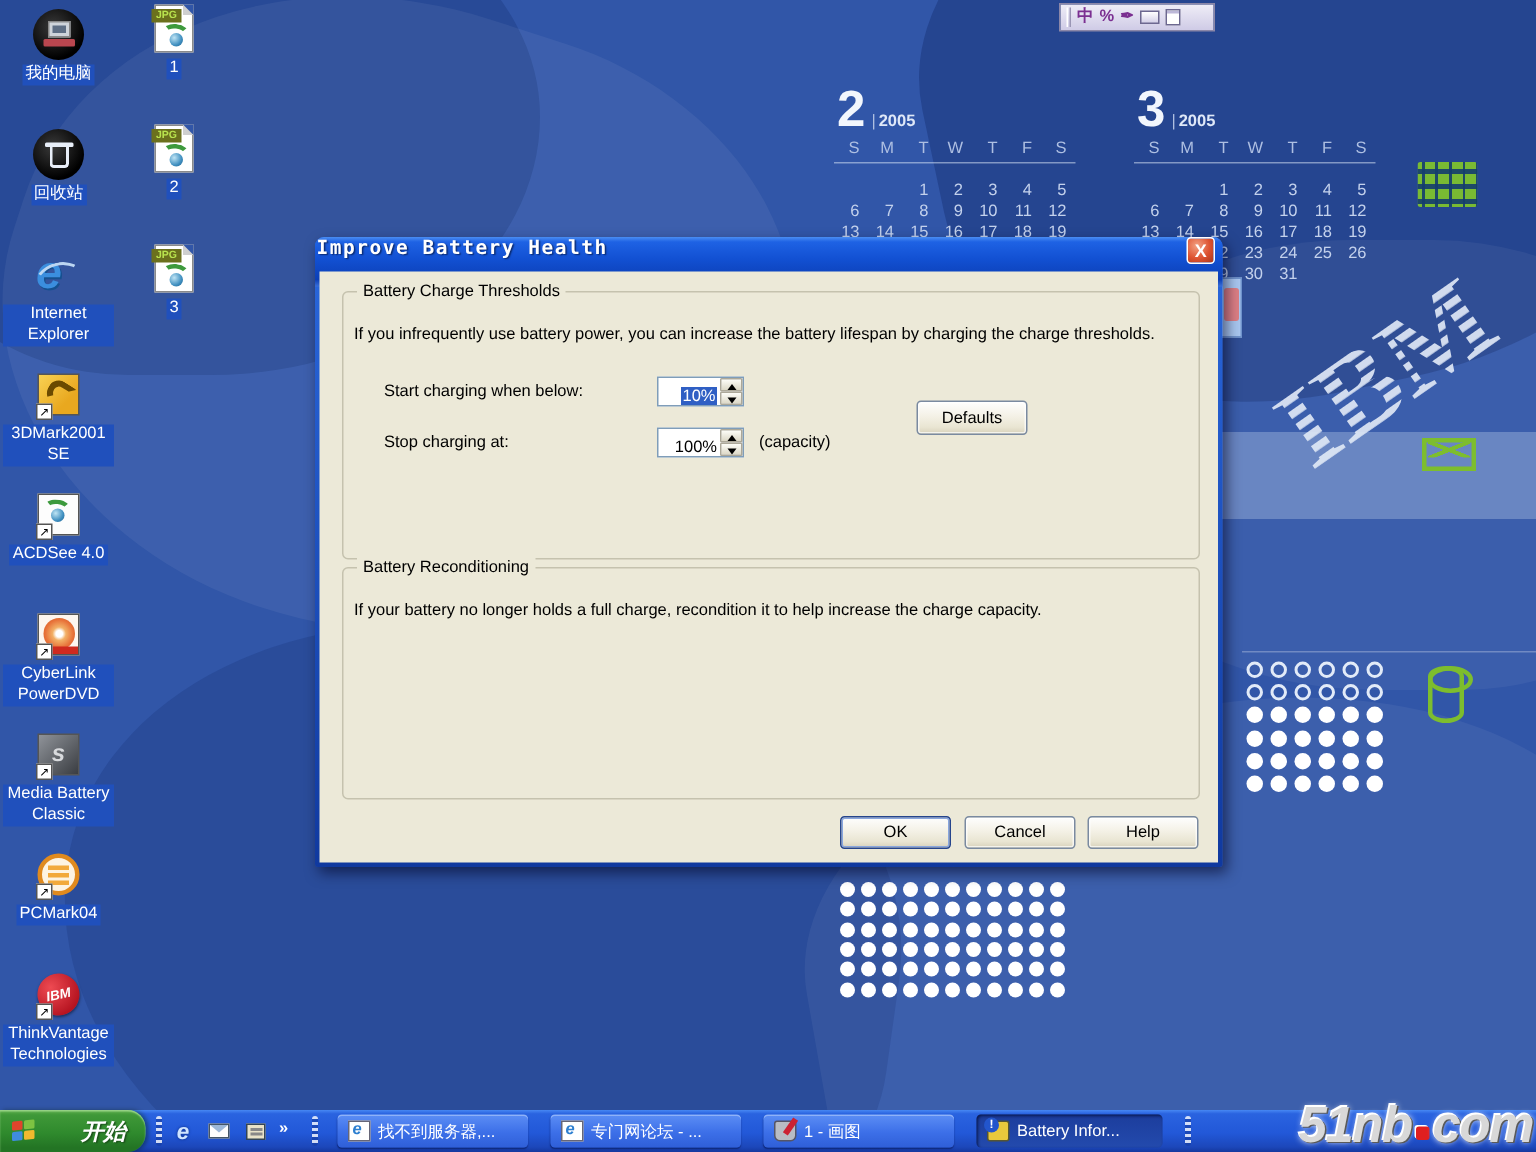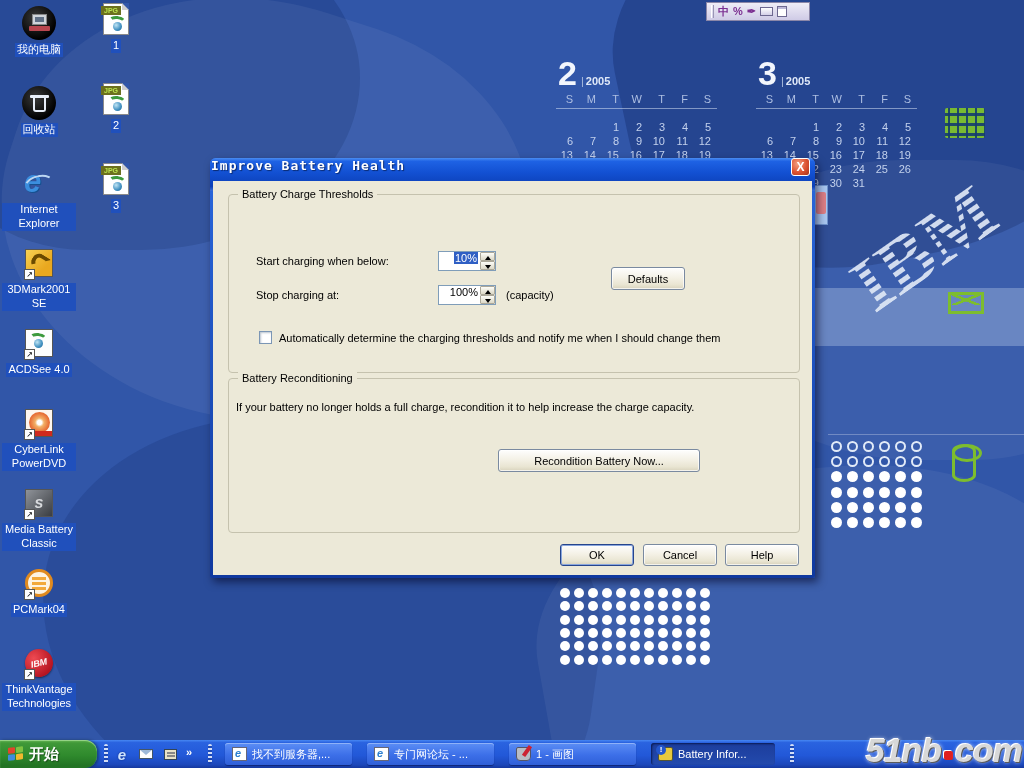--- a/index.html
+++ b/index.html
@@ -100,21 +100,21 @@
   #dlg-title { position:absolute; left:0; top:0; right:0; height:33px; border-radius:6px 6px 0 0; background:linear-gradient(#4a8df2 0%, #1e62e4 10%, #1250d2 45%, #0c3fb6 86%, #3a6fd8 100%); display:flex; align-items:flex-start; padding:0 5px 0 1px; }
   #dlg-title .txt { color:#fff; font-family:"DejaVu Sans Mono", monospace; font-weight:bold; font-size:13px; letter-spacing:1px; text-shadow:1px 1px 1px #0a2a70; flex:1; }
   #dlg-close { width:19px; height:18px; border-radius:3px; border:1px solid #fff; background:radial-gradient(circle at 35% 30%, #f3a183, #dd5230 55%, #a8341a); color:#fff; font-weight:bold; font-size:12px; line-height:16px; text-align:center; cursor:pointer; }
   #dlg-body { position:absolute; left:3px; right:3px; top:23px; bottom:3px; background:#ece9d8; font-size:11px; color:#000; }
   .grp { position:absolute; border:1px solid #c5c2ae; border-radius:4px; }
   #grp1 { left:15px; top:13px; width:572px; height:179px; }
   #grp2 { left:15px; top:197px; width:572px; height:155px; }
   .grp-title { position:absolute; left:9px; top:-7px; background:#ece9d8; padding:0 4px; }
   .grp-desc { position:absolute; left:7px; top:22px; width:555px; }
   .fld-label { position:absolute; }
-  .spin { position:absolute; width:58px; height:20px; background:#fff; border:1px solid #7f9db9; display:flex; align-items:flex-start; }
+  .spin { position:absolute; width:58px; height:20px; background:#fff; border:1px solid #7f9db9; display:flex; align-items:flex-end; }
   .spin .val { flex:1; text-align:right; padding-right:2px; }
   .spin .val .sel { background:#2f5fc4; color:#fff; padding:0 1px; }
   .spin .btns { width:15px; height:18px; display:flex; flex-direction:column; }
   .spin .sb { flex:1; background:linear-gradient(#fdfdf8,#dcd8c6); border:1px solid #aca899; border-radius:1px; position:relative; }
   .spin .sb::after { content:""; position:absolute; left:4px; }
   .spin .sb.up::after { top:3px; border-left:3px solid transparent; border-right:3px solid transparent; border-bottom:4px solid #000; }
   .spin .sb.dn::after { top:3px; border-left:3px solid transparent; border-right:3px solid transparent; border-top:4px solid #000; }
   .xp-btn { position:absolute; height:23px; background:linear-gradient(#fefefe,#f4f1e6 45%, #e9e5d2 80%, #d8d2bc); border:1px solid #7a8aa0; border-radius:3px; font-size:11px; color:#000; text-align:center; display:flex; align-items:center; justify-content:center; cursor:pointer; box-shadow:inset 0 0 0 1px rgba(255,255,255,.7); }
   .xp-btn.default { border:1px solid #26458c; box-shadow:inset 0 0 0 1px #89a6dd; }
   .cb-row { position:absolute; display:flex; align-items:center; gap:7px; }
@@ -123,21 +123,21 @@
   #frag { position:absolute; left:812px; top:185px; width:16px; height:40px; background:#a9c7f0; border:1px solid #6f93cc; z-index:15; }
   #frag::after { content:""; position:absolute; left:3px; top:6px; width:10px; height:22px; background:#dd7f85; border-radius:2px; }
 
   
   #taskbar { position:absolute; left:0; bottom:0; width:1024px; height:28px; background:linear-gradient(#4788f3 0%, #2a63e0 9%, #2258d8 55%, #1c47ba 88%, #15389e 100%); z-index:30; }
   #start-btn { position:absolute; left:0; top:0; width:97px; height:28px; border-radius:0 12px 12px 0; background:linear-gradient(#5aac48 0%, #3f9838 12%, #2f8a2d 55%, #237424 90%); box-shadow:inset 0 1px 1px #9cd68c, 2px 0 3px rgba(0,30,0,.4); display:flex; align-items:center; gap:5px; padding-left:8px; cursor:pointer; }
   #start-btn .flag { width:16px; height:14px; display:grid; grid-template-columns:7px 7px; grid-template-rows:6px 6px; gap:1px; transform:skewY(-6deg); }
   #start-btn .flag i { border-radius:1px; }
   #start-btn .flag i:nth-child(1){ background:#e0452c; } #start-btn .flag i:nth-child(2){ background:#7ec242; }
   #start-btn .flag i:nth-child(3){ background:#3f8cde; } #start-btn .flag i:nth-child(4){ background:#f0b92e; }
-  #start-btn .stxt { color:#fff; font-size:15px; font-weight:bold; text-shadow:1px 1px 1px #1b4f1b; }
+  #start-btn .stxt { color:#fff; font-size:15px; font-weight:bold; font-style:italic; text-shadow:1px 1px 1px #1b4f1b;margin-left:25px; }
   .tb-grip { position:absolute; top:4px; width:4px; height:20px; background:repeating-linear-gradient(to bottom, rgba(255,255,255,.8) 0 2px, rgba(20,60,160,.6) 2px 4px); border-radius:2px; }
   .ql { position:absolute; top:4px; width:20px; height:20px; display:flex; align-items:center; justify-content:center; cursor:pointer; }
   .ql .e { font-size:15px; font-weight:bold; font-style:italic; color:#cfe4ff; text-shadow:0 0 2px #0a2a80; }
   .ql .env { width:14px; height:10px; background:#fdfdfd; border:1px solid #456; position:relative; }
   .ql .env::after { content:""; position:absolute; left:0; top:0; border-left:6px solid transparent; border-right:6px solid transparent; border-top:5px solid #9db8d8; }
   .ql .desk { width:13px; height:11px; background:#e8e2c8; border:1px solid #345; position:relative; }
   .ql .desk::after { content:""; position:absolute; left:2px; top:2px; width:8px; height:2px; background:#888; box-shadow:0 3px 0 #888; }
   .ql-chev { position:absolute; top:6px; color:#fff; font-size:11px; font-weight:bold; cursor:pointer; }
   .task-btn { position:absolute; top:3px; height:22px; border-radius:3px; background:linear-gradient(#5c8ef5,#3c6fe8 55%, #2f5fd8); box-shadow:inset 0 1px 0 #8fb2f8, 0 1px 1px rgba(0,10,60,.5); color:#fff; font-size:11px; display:flex; align-items:center; gap:5px; padding:0 7px; cursor:pointer; white-space:nowrap; overflow:hidden; }
   .task-btn.active { background:linear-gradient(#1c3d9c,#234aad); box-shadow:inset 1px 1px 2px rgba(0,10,50,.7); }
@@ -527,20 +527,21 @@
 
 <div id="dialog">
   <div id="dlg-title">
     <span class="txt">Improve Battery Health</span>
     <div id="dlg-close">X</div>
   </div>
   <div id="dlg-body">
 
     <div class="grp" id="grp1">
       <span class="grp-title">Battery Charge Thresholds</span>
+      <div class="grp-desc">If you infrequently use battery power, you can increase the battery lifespan by charging the charge thresholds.</div>
 
       <span class="fld-label" style="left:27px; top:60px;">Start charging when below:</span>
       <div class="spin" style="left:209px; top:56px;">
         <span class="val"><span class="sel">10%</span></span>
         <span class="btns">
             <span class="sb up"></span>
             <span class="sb dn"></span>
           </span>
       </div>
 
@@ -549,30 +550,25 @@
         <span class="val">100%</span>
         <span class="btns">
             <span class="sb up"></span>
             <span class="sb dn"></span>
           </span>
       </div>
       <span class="fld-label" style="left:277px; top:94px;">(capacity)</span>
 
       <div class="xp-btn" style="left:382px; top:72px; width:74px;">Defaults</div>
 
-      <div class="cb-row" style="left:30px; top:136px;">
-        <span class="cb"></span>
-        <span>Automatically determine the charging thresholds and notify me when I should change them</span>
-      </div>
     </div>
 
     <div class="grp" id="grp2">
       <span class="grp-title">Battery Reconditioning</span>
       <div class="grp-desc">If your battery no longer holds a full charge, recondition it to help increase the charge capacity.</div>
-      <div class="xp-btn" style="left:269px; top:70px; width:202px;">Recondition Battery Now...</div>
     </div>
 
     <div class="xp-btn default" style="left:347px; top:363px; width:74px; height:22px;">OK</div>
     <div class="xp-btn" style="left:430px; top:363px; width:74px; height:22px;">Cancel</div>
     <div class="xp-btn" style="left:512px; top:363px; width:74px; height:22px;">Help</div>
   </div>
 </div>
 
 <div id="taskbar">
   <div id="start-btn">

